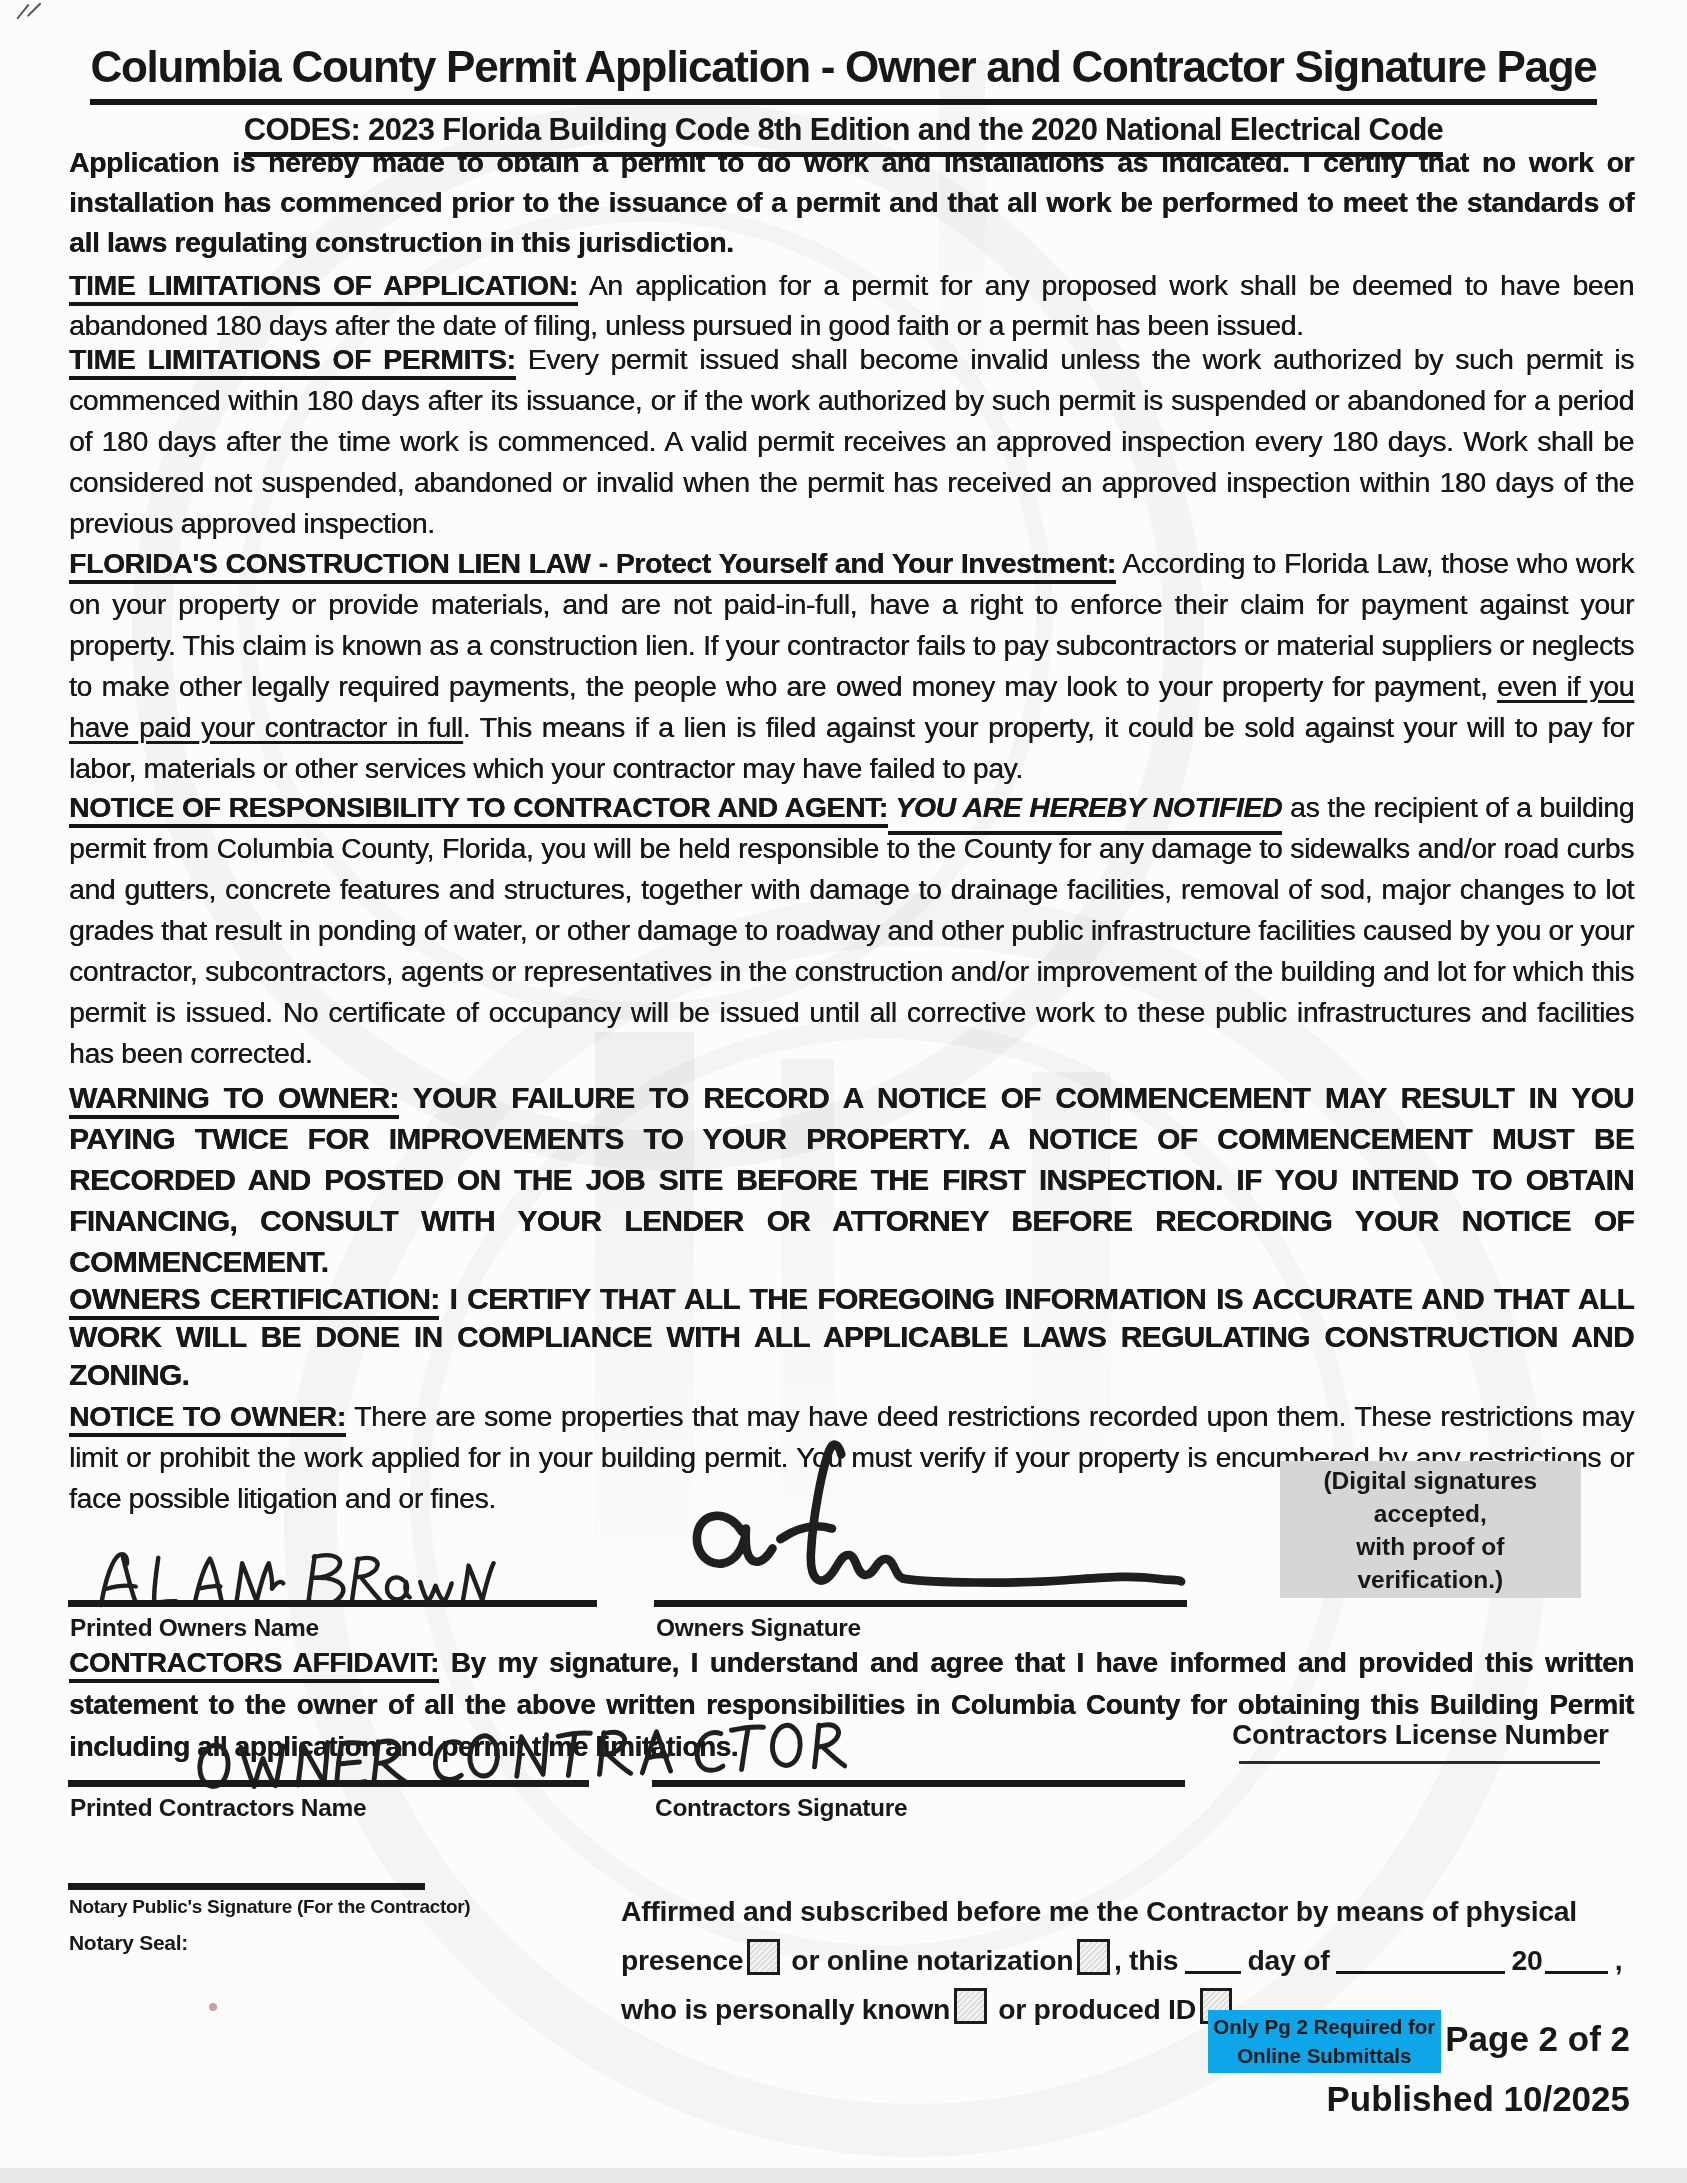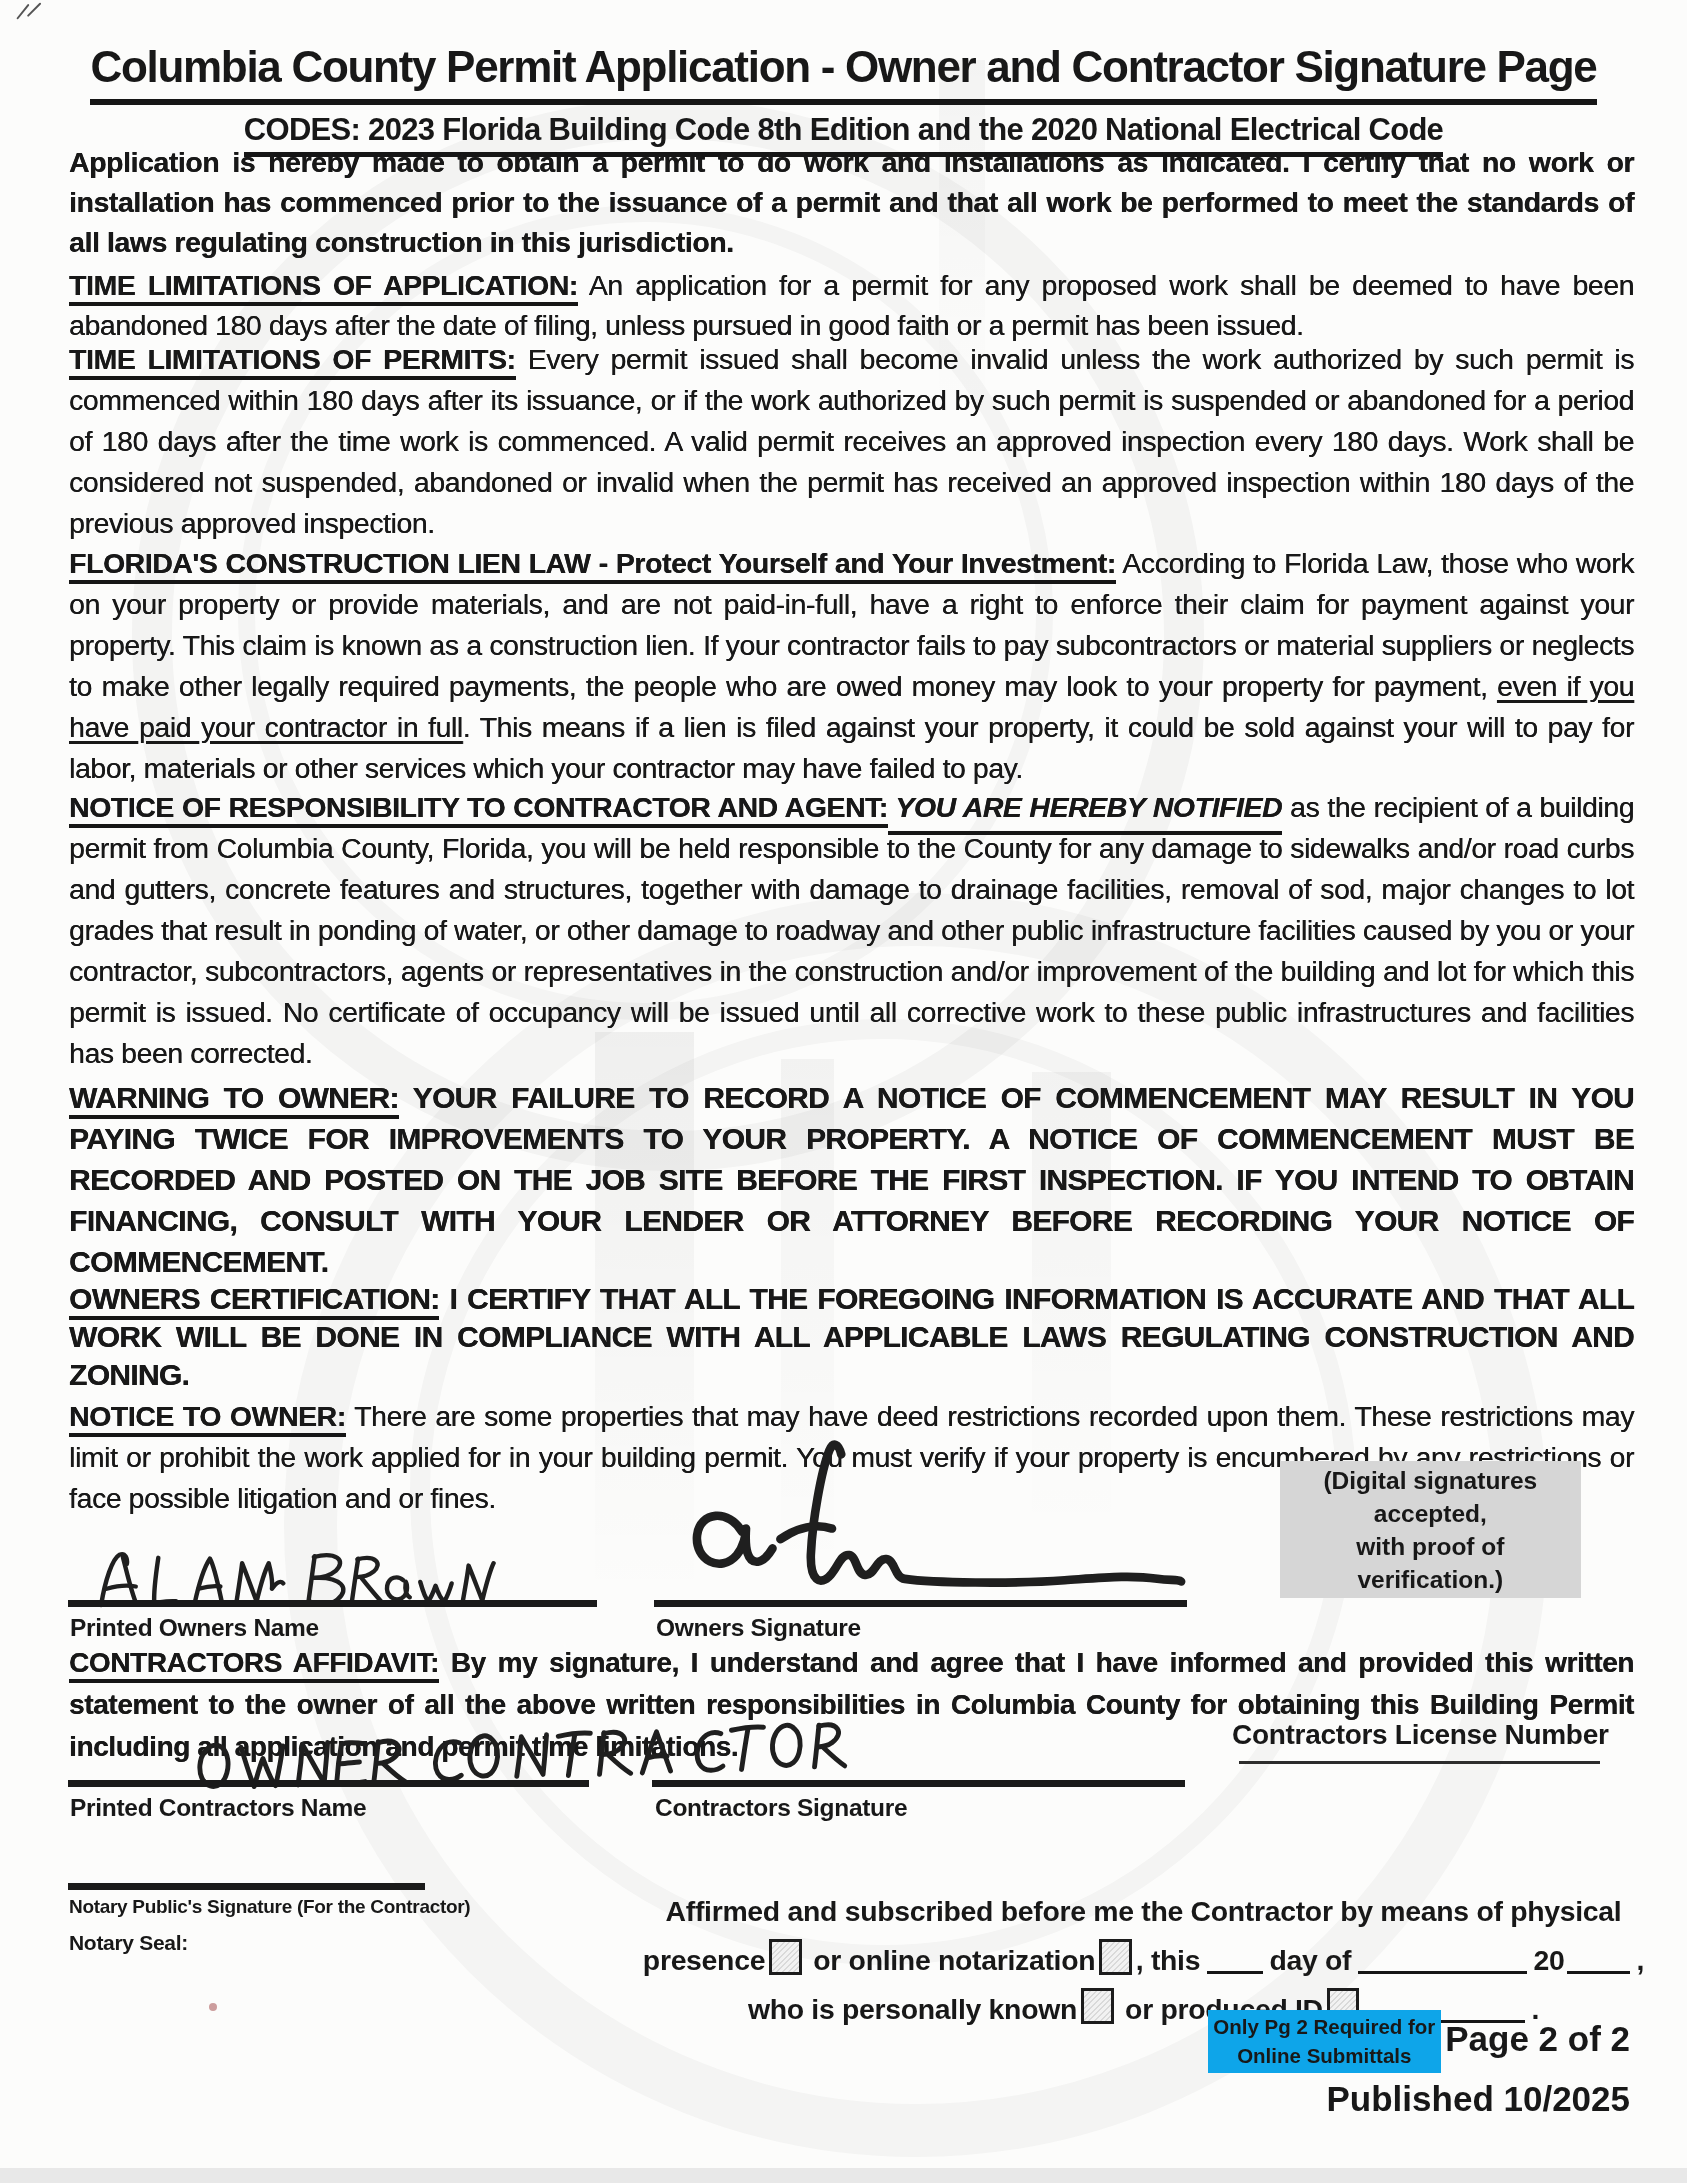--- a/index.html
+++ b/index.html
@@ -75,21 +75,21 @@
   .hand path{fill:none;stroke:#1f1f1f;stroke-linecap:round;stroke-linejoin:round;}
   .hw-owner{left:89px;top:1543px;width:407px;height:66px;}
   .hw-sig{left:668px;top:1416px;width:529px;height:192px;}
   .hw-contractor{left:187px;top:1718px;width:662px;height:74px;transform:rotate(-2deg);}
 
   
   .caff{top:1642px;font-size:28px;font-weight:700;letter-spacing:-0.4px;line-height:42px;}
 
   
   .affirm{position:absolute;left:621px;top:1887px;width:1045px;
-    font-size:28.4px;font-weight:700;letter-spacing:-0.3px;line-height:49px;text-align:center;}
+    font-size:28.4px;font-weight:700;letter-spacing:-0.3px;line-height:49px;}
   .affirm .ln{white-space:nowrap;}
   .cb{display:inline-block;width:26.5px;height:30px;border:3.3px solid #1c1c1c;margin:0 4px;
      vertical-align:-5.3px;background:
      repeating-linear-gradient(135deg,rgba(0,0,0,.10) 0 1.3px,rgba(0,0,0,0) 1.3px 4px),#f2f2f2;}
   .bl{display:inline-block;border-bottom:3.3px solid #161616;height:22.5px;vertical-align:-4px;margin:0 6.6px;}
   .bl-day{width:56px;}.bl-month{width:169px;}.bl-year{width:63px;margin-left:2.6px;}.bl-id{width:155px;}
 
   
   .online-note{position:absolute;left:1208px;top:2010px;width:230px;text-align:center;
     font-size:20.5px;font-weight:700;line-height:28.4px;background:#0ea5e9;padding:3.3px 1.3px;}

